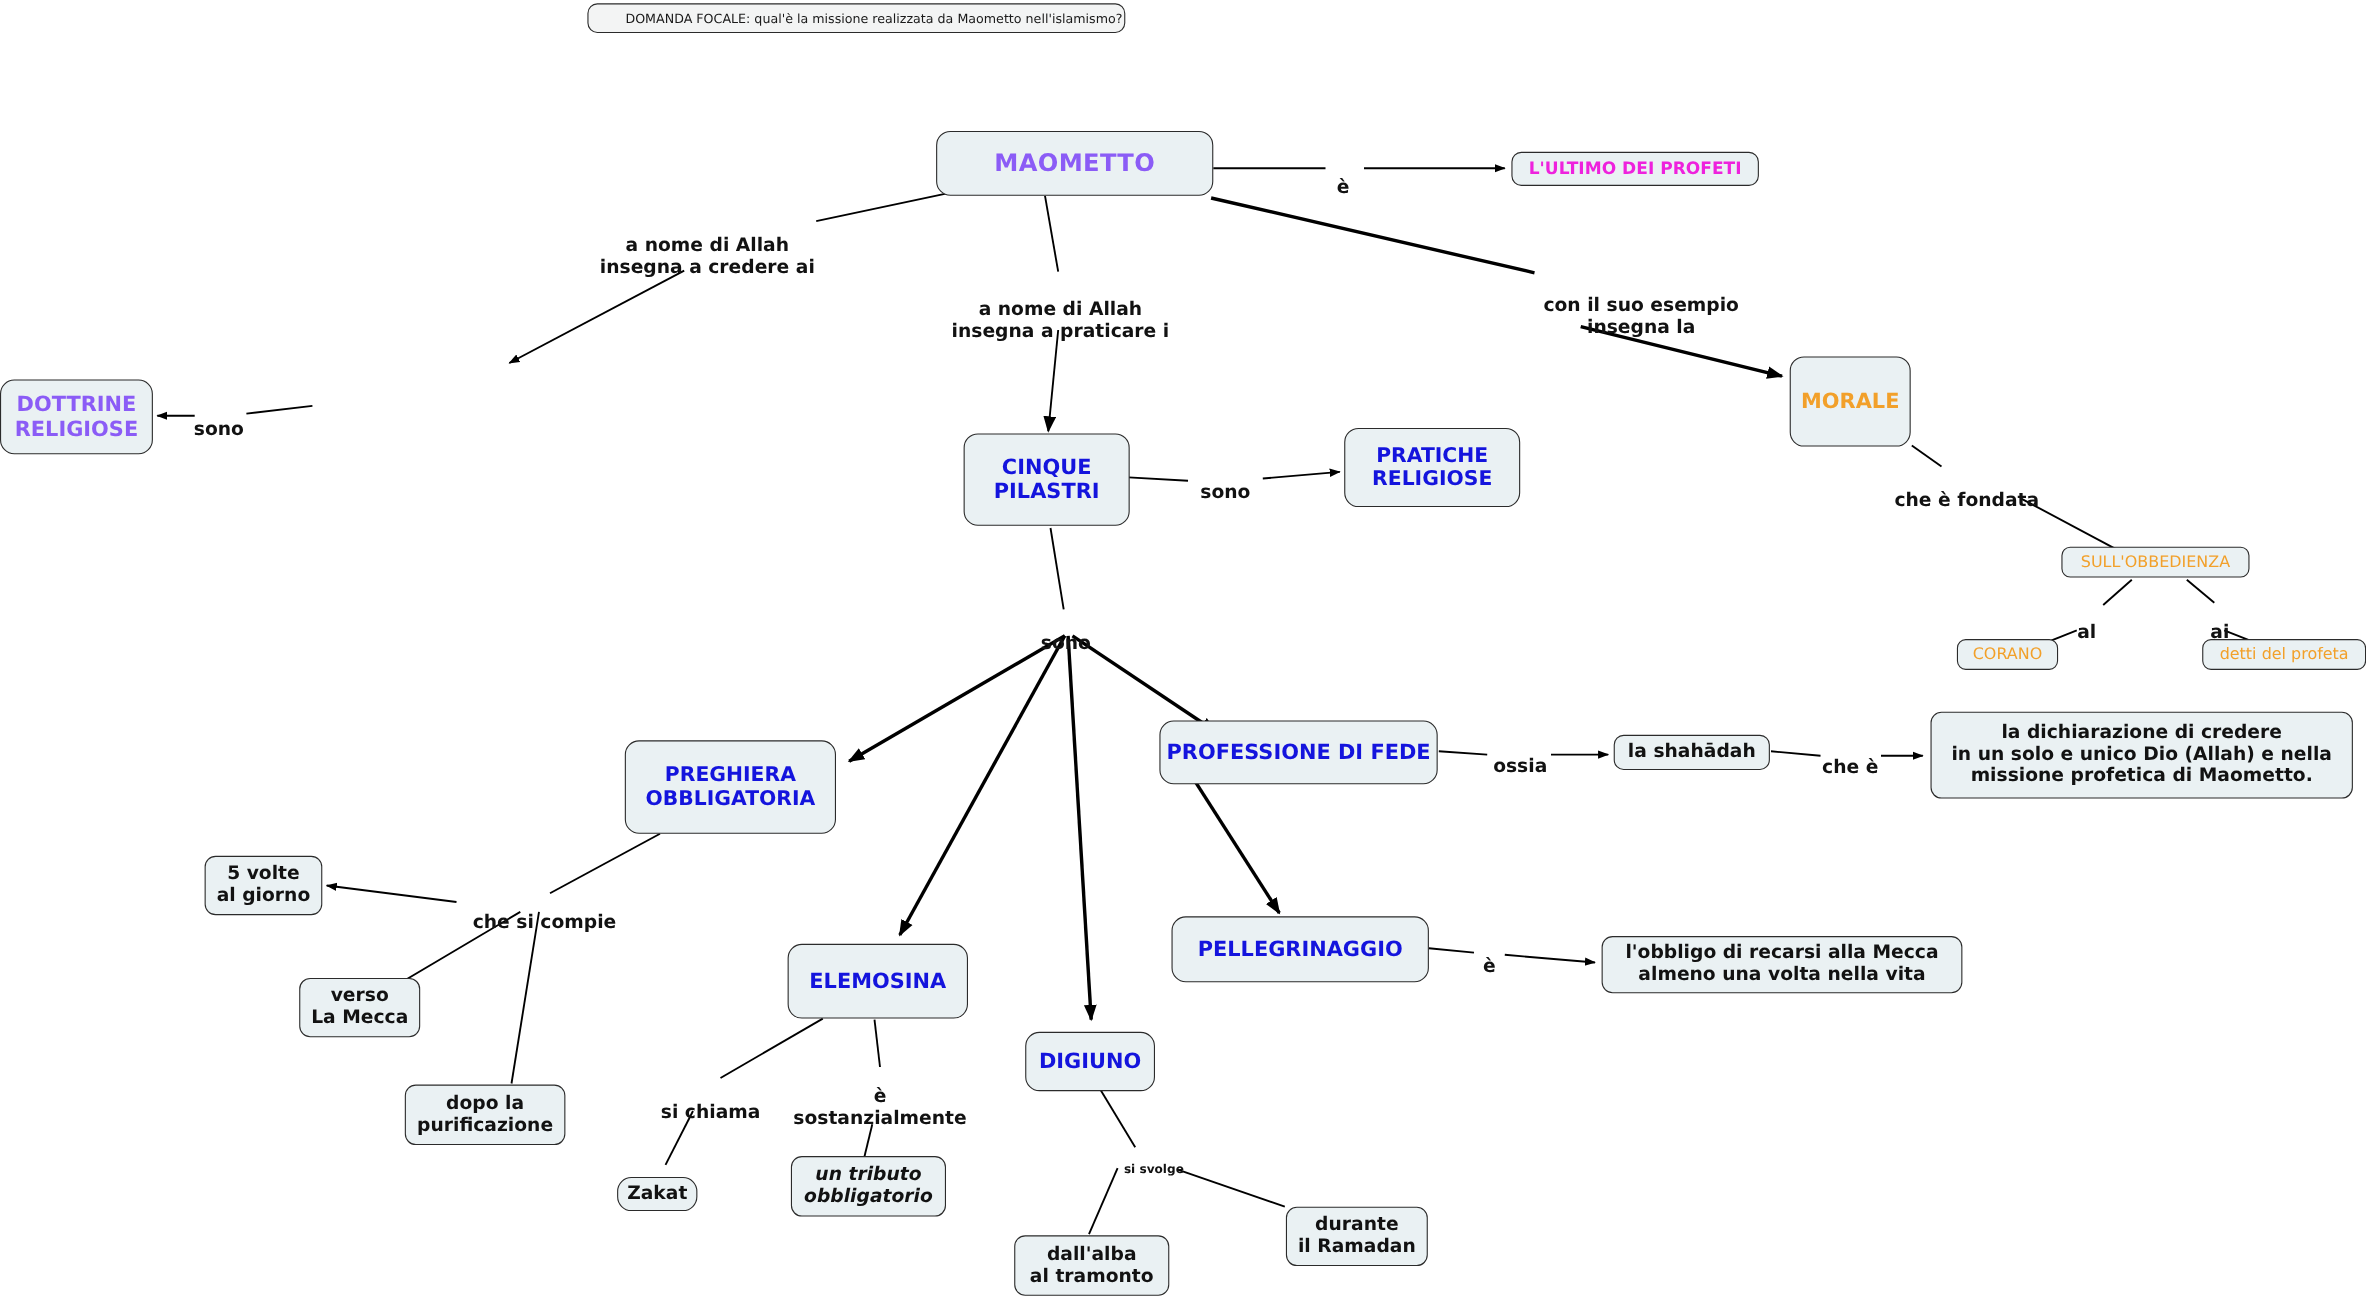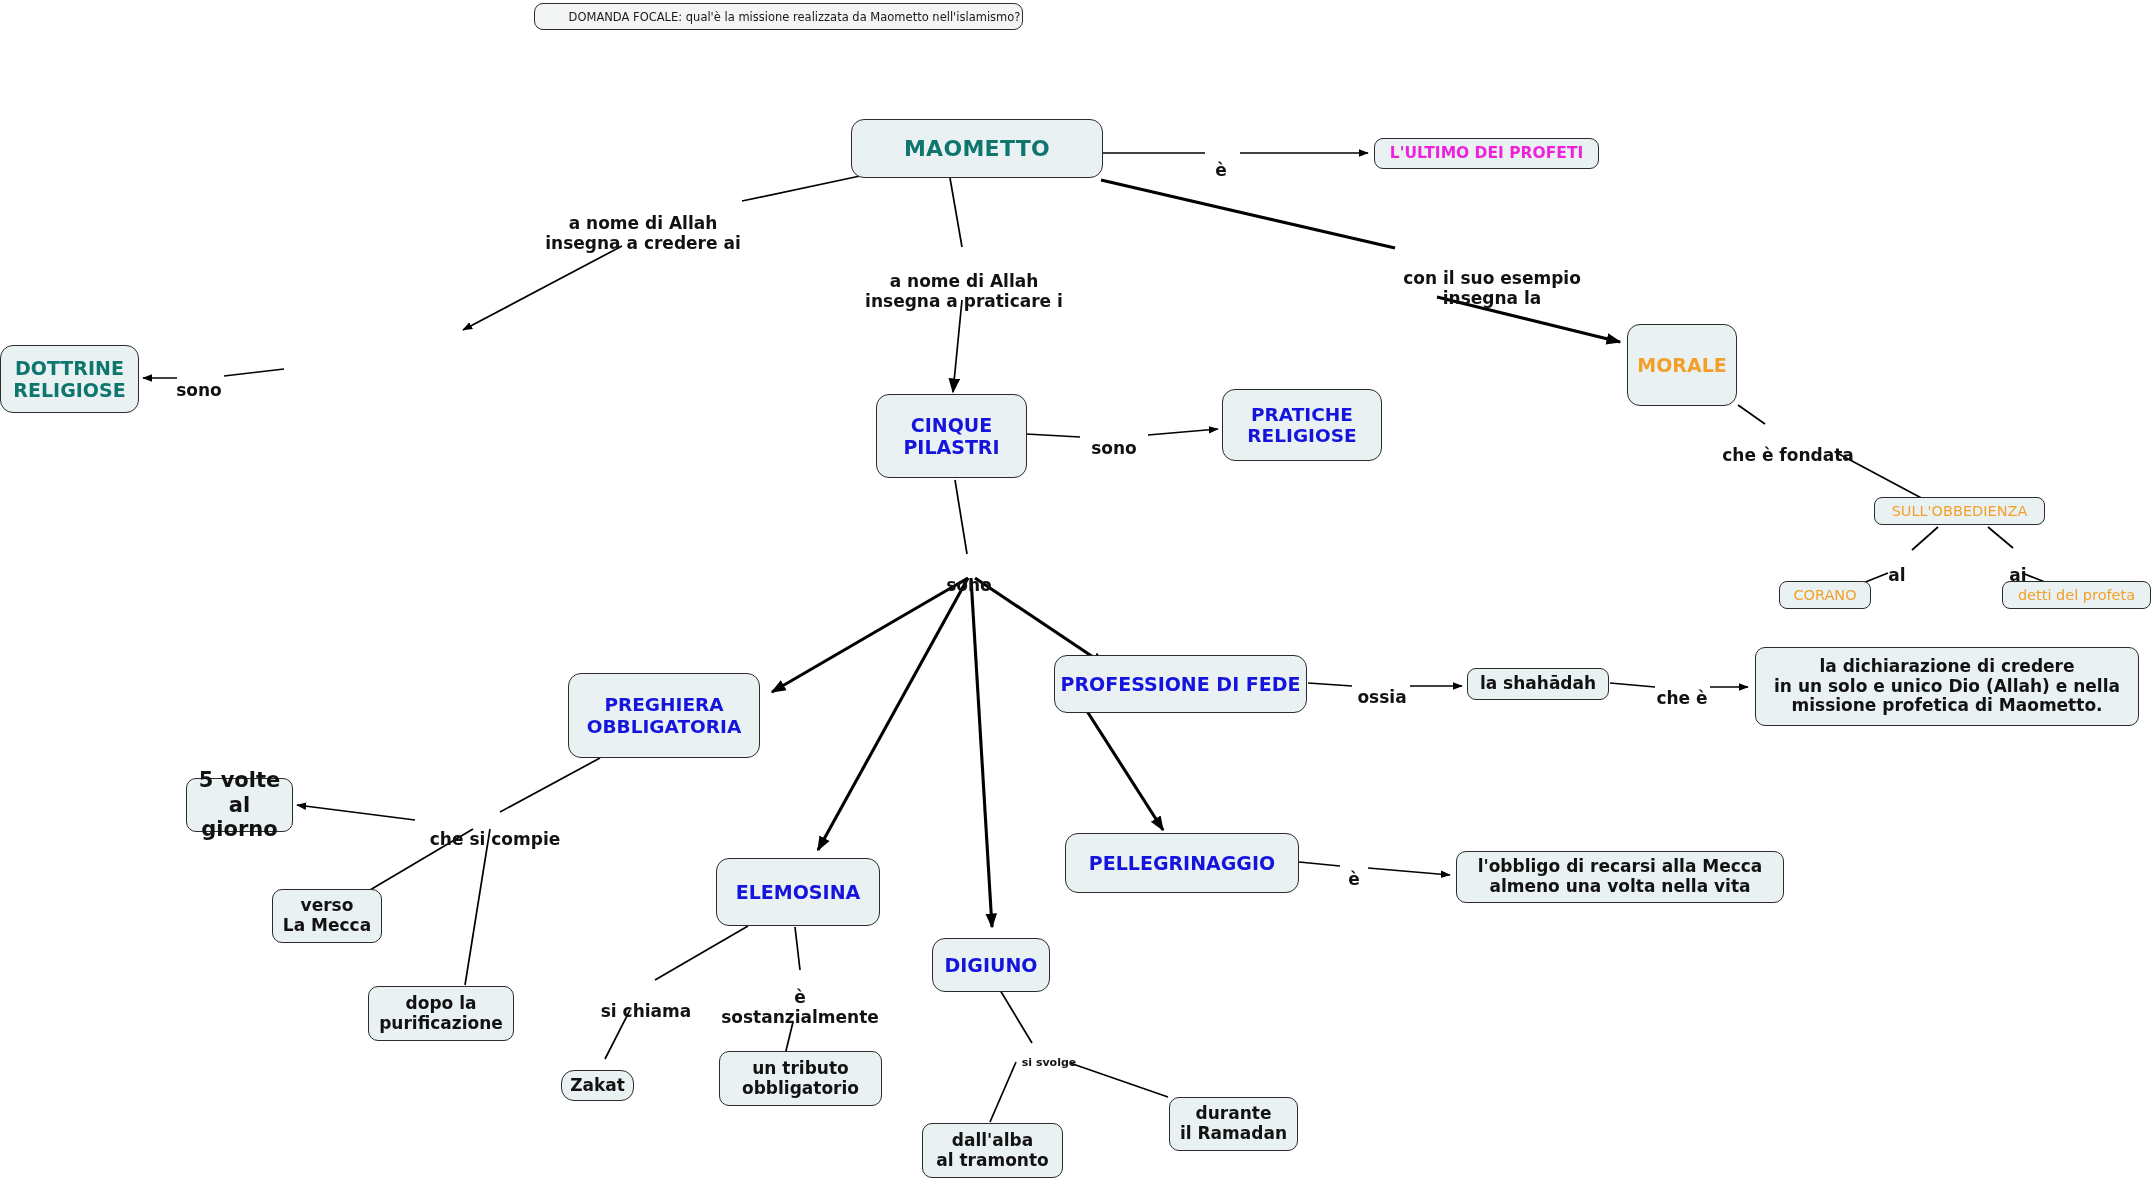--- a/index.html
+++ b/index.html
@@ -33,21 +33,21 @@
     align-items: center;
     justify-content: center;
     text-align: center;
     line-height: 1.16;
     z-index: 3;
   }
   .node.thin { border-width: 1.2px; border-radius: 10px; }
   .node-text { display: block; white-space: pre-line; }
 
   
-  .t-red    { color: #0f766e; font-weight: bold; }
+  .t-red    { color: #8b5cf6; font-weight: bold; }
   .t-blue   { color: #1414dd; font-weight: bold; }
   .t-mag    { color: #ee22dd; font-weight: bold; }
   .t-orange { color: #f2a02a; font-weight: bold; }
   .t-orange-light { color: #f2a02a; font-weight: normal; }
   .t-black  { color: #121212; font-weight: bold; }
 
   .linklabel {
     position: absolute;
     color: #121212;
     font-weight: bold;
@@ -200,21 +200,21 @@
   <div class="node thin" style="left:2002px; top:581px; width:149px; height:28px; border-radius:8px;">
     <span class="node-text t-orange-light" style="font-size:14.5px;">detti del profeta</span>
   </div>
 
   <div class="node" style="left:568px; top:673px; width:192px; height:85px;">
     <span class="node-text t-blue" style="font-size:18.5px;">PREGHIERA
 OBBLIGATORIA</span>
   </div>
 
   <div class="node thin" style="left:186px; top:778px; width:107px; height:54px;">
-    <span class="node-text t-black" style="font-size:21px;">5 volte
+    <span class="node-text t-black" style="font-size:17px;">5 volte
 al giorno</span>
   </div>
 
   <div class="node thin" style="left:272px; top:889px; width:110px; height:54px;">
     <span class="node-text t-black" style="font-size:17px;">verso
 La Mecca</span>
   </div>
 
   <div class="node thin" style="left:368px; top:986px; width:146px; height:55px;">
     <span class="node-text t-black" style="font-size:17px;">dopo la
@@ -222,21 +222,21 @@
   </div>
 
   <div class="node" style="left:716px; top:858px; width:164px; height:68px;">
     <span class="node-text t-blue" style="font-size:19px;">ELEMOSINA</span>
   </div>
 
   <div class="node thin" style="left:561px; top:1070px; width:73px; height:31px; border-radius:13px;">
     <span class="node-text t-black" style="font-size:17px;">Zakat</span>
   </div>
 
-  <div class="node thin" style="left:719px; top:1051px; width:163px; height:55px;">
+  <div class="node thin" style="left:719px; top:1051px; width:141px; height:55px;font-style:italic;">
     <span class="node-text t-black" style="font-size:17px;">un tributo
 obbligatorio</span>
   </div>
 
   <div class="node" style="left:932px; top:938px; width:118px; height:54px;">
     <span class="node-text t-blue" style="font-size:19px;">DIGIUNO</span>
   </div>
 
   <div class="node thin" style="left:922px; top:1123px; width:141px; height:55px;">
     <span class="node-text t-black" style="font-size:17px;">dall'alba

